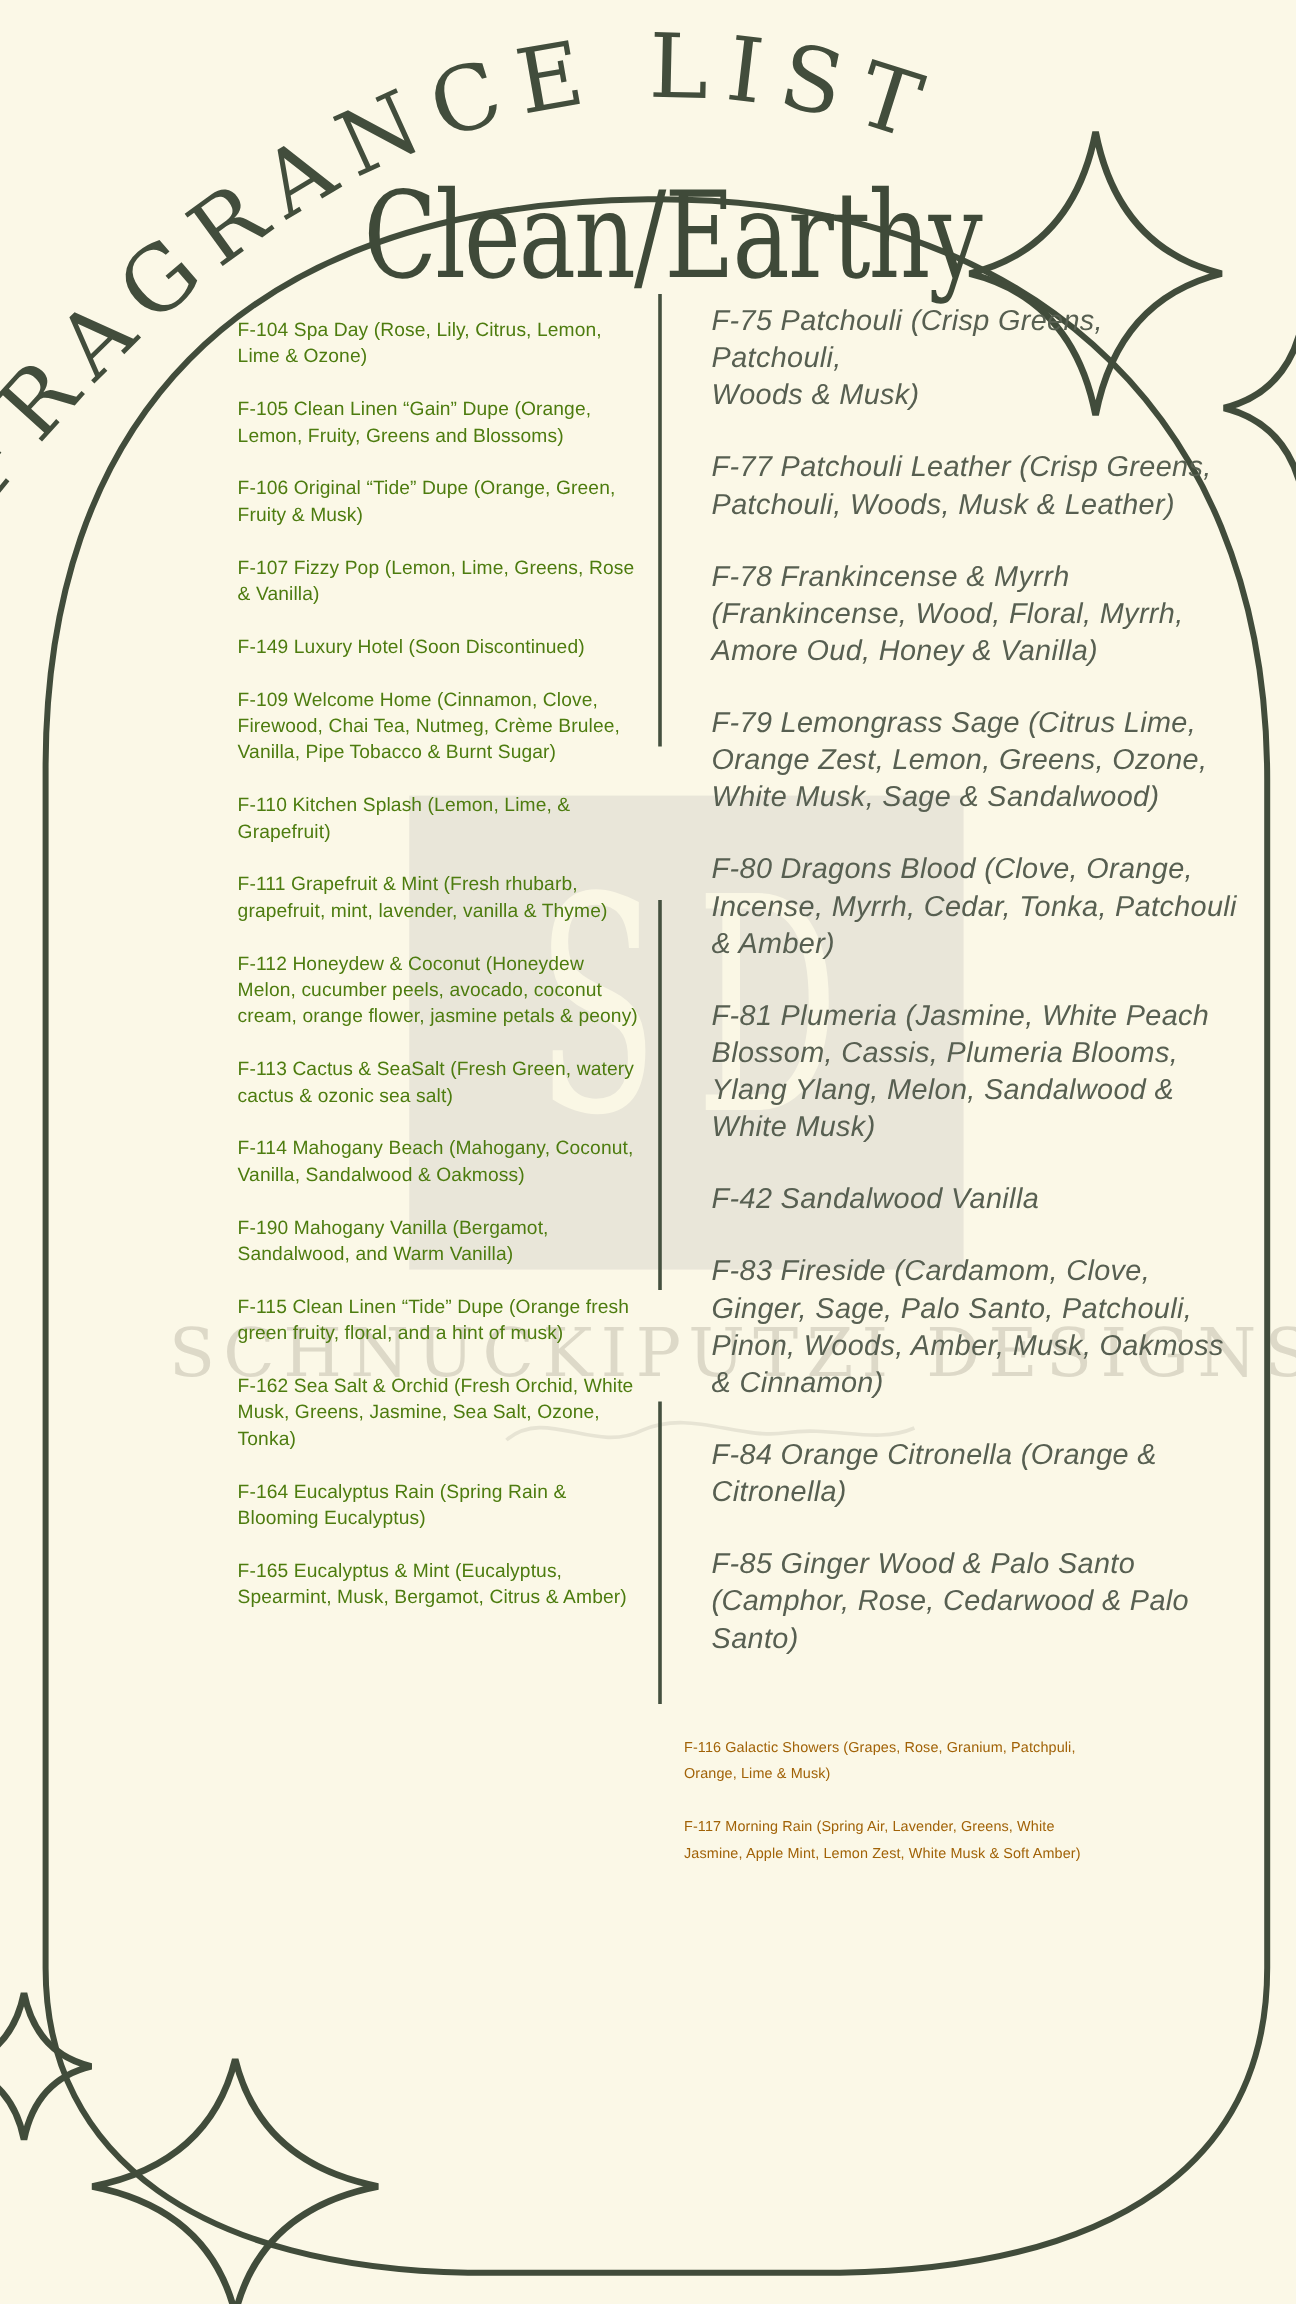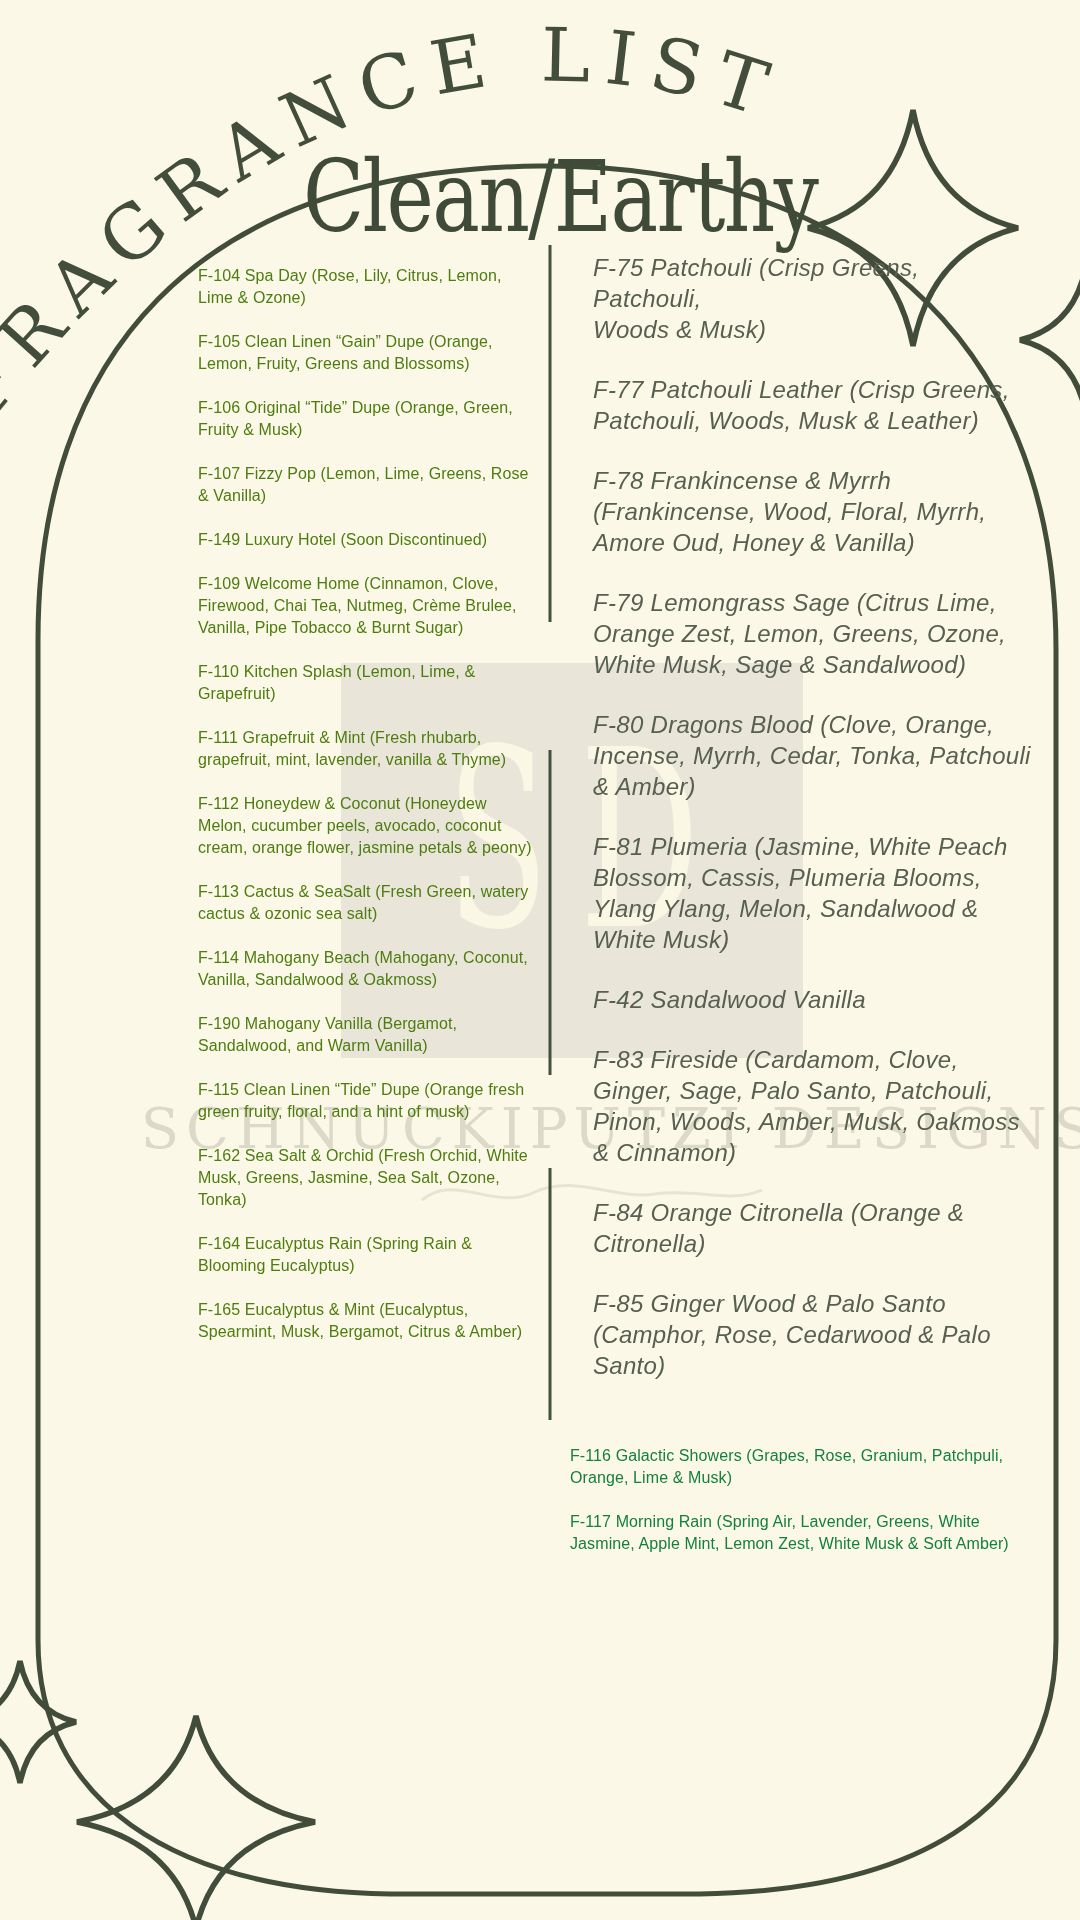--- a/index.html
+++ b/index.html
@@ -42,21 +42,21 @@
     margin:0 0 22px 0;font-size:16px;line-height:22px;color:#4d7c0f;
     letter-spacing:.1px;
   }
   #col-right{left:593px;top:252px;width:440px;font-style:italic;}
   #col-right p{
     margin:0 0 29px 0;font-size:24px;line-height:31px;color:#575f51;
     letter-spacing:.3px;
   }
   #col-bottom{left:570px;top:1445px;width:470px;}
   #col-bottom p{
-    margin:0 0 22px 0;font-size:16px;line-height:22px;color:#15803d;
+    margin:0 0 22px 0;font-size:12px;line-height:22px;color:#a16207;
     letter-spacing:.1px;
   }
 </style>
 </head>
 <body>
 
 <div id="wm-box"></div>
 <div id="wm-logo">
   <span>S</span>
   <span class="bar"></span>

